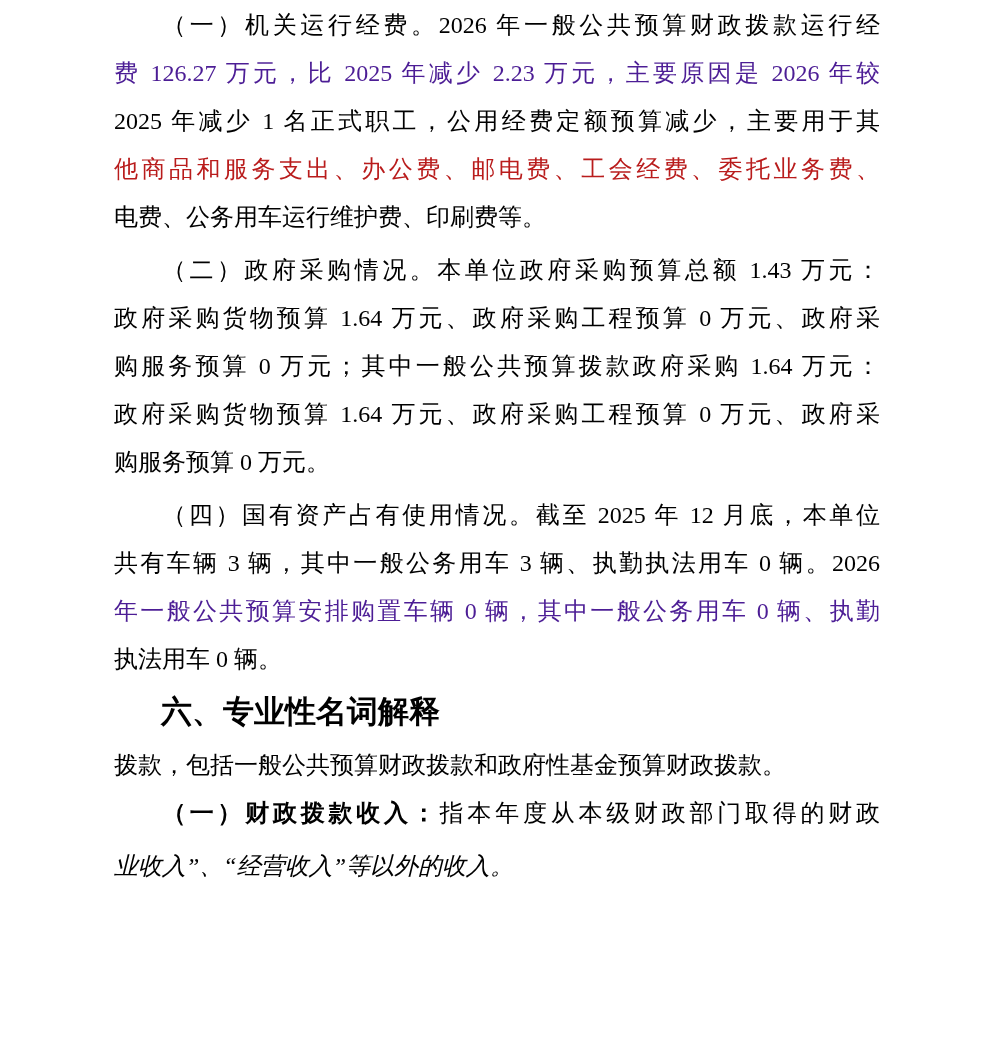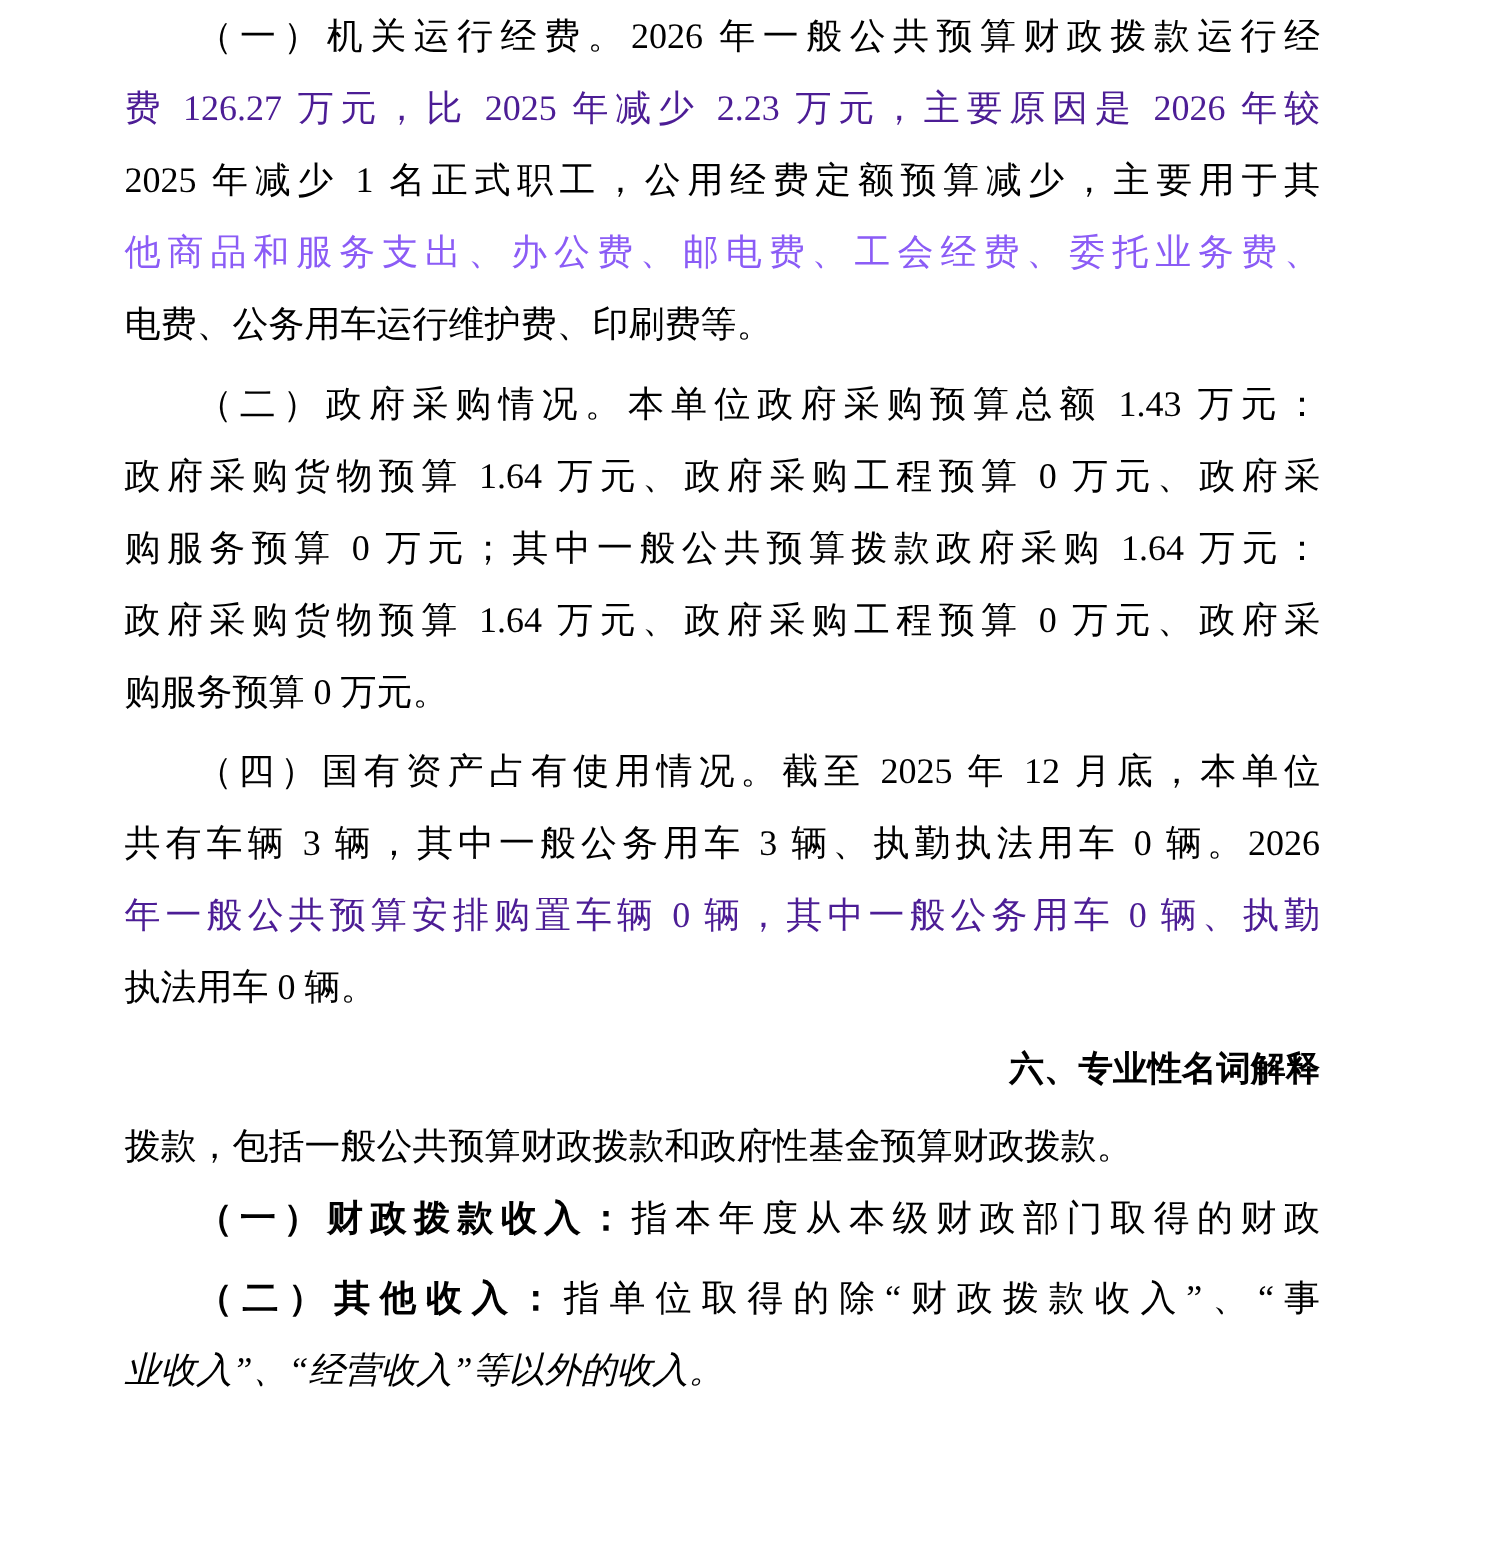--- a/index.html
+++ b/index.html
@@ -9,21 +9,21 @@
   }
   body {
     width: 1000px;
     height: 1043px;
     overflow: hidden;
   }
   .page {
     box-sizing: border-box;
     width: 1000px;
     height: 1043px;
-    padding: 1px 120px 0 83px; 
+    padding: 1px 120px 0 114px; 
     background: #ffffff;
   }
   .para {
     margin: 0 0 5px 0;
   }
   .line {
     font-family: "Liberation Serif", "DejaVu Serif", serif;
     font-size: 24px;
     line-height: 48px;
     color: #000000;
@@ -39,38 +39,38 @@
   }
   .lead {
     font-weight: normal;
   }
   .para.bold-lead .lead {
     font-weight: bold;
   }
   .terms-heading {
     font-family: "Liberation Sans", "DejaVu Sans", sans-serif;
     font-weight: bold;
-    font-size: 23px;
+    font-size: 31px;
     line-height: 48px;
     color: #000000;
     text-indent: 47px;
     margin: 0 0 5px 0;
-    text-align: right;
+    text-align: left;
   }
 </style>
 </head>
 <body style="background: rgb(255, 255, 255);">
 
 <div class="page">
 
   <div class="para">
     <div class="line first" style="color: rgb(0, 0, 0);"><span class="lead">（一）机关运行经费。</span><span>2026 年一般公共预算财政拨款运行经</span></div>
     <div class="line" style="color: #4c1d95;">费 126.27 万元，比 2025 年减少 2.23 万元，主要原因是 2026 年较</div>
     <div class="line" style="color: rgb(0, 0, 0);">2025 年减少 1 名正式职工，公用经费定额预算减少，主要用于其</div>
-    <div class="line" style="color: #8b5cf6;">他商品和服务支出、办公费、邮电费、工会经费、委托业务费、</div>
+    <div class="line" style="color: #b91c1c;">他商品和服务支出、办公费、邮电费、工会经费、委托业务费、</div>
     <div class="line last" style="color: rgb(0, 0, 0);">电费、公务用车运行维护费、印刷费等。</div>
   </div>
 
   <div class="para">
     <div class="line first" style="color: rgb(0, 0, 0);"><span class="lead">（二）政府采购情况。</span><span>本单位政府采购预算总额 1.43 万元：</span></div>
     <div class="line" style="color: rgb(0, 0, 0);">政府采购货物预算 1.64 万元、政府采购工程预算 0 万元、政府采</div>
     <div class="line" style="color: rgb(0, 0, 0);">购服务预算 0 万元；其中一般公共预算拨款政府采购 1.64 万元：</div>
     <div class="line" style="color: rgb(0, 0, 0);">政府采购货物预算 1.64 万元、政府采购工程预算 0 万元、政府采</div>
     <div class="line last" style="color: rgb(0, 0, 0);">购服务预算 0 万元。</div>
   </div>
@@ -84,17 +84,16 @@
   </div>
 
   <div class="terms-heading" style="color: rgb(0, 0, 0);">六、专业性名词解释</div>
 
   <div class="para bold-lead">
     <div class="line last" style="color: rgb(0, 0, 0);">拨款，包括一般公共预算财政拨款和政府性基金预算财政拨款。</div>
     <div class="line first" style="color: rgb(0, 0, 0);"><span class="lead">（一）财政拨款收入：</span><span>指本年度从本级财政部门取得的财政</span></div>
   </div>
 
   <div class="para bold-lead">
-    <div class="line first" style="color: rgb(0, 0, 0);"><span class="lead">（二）其他收入：</span><span>指单位取得的除“财政拨款收入”、“事</span></div>
     <div class="line last" style="color: rgb(0, 0, 0); font-style: italic;">业收入”、“经营收入”等以外的收入。</div>
   </div>
 
 </div>
 
 </body></html>

